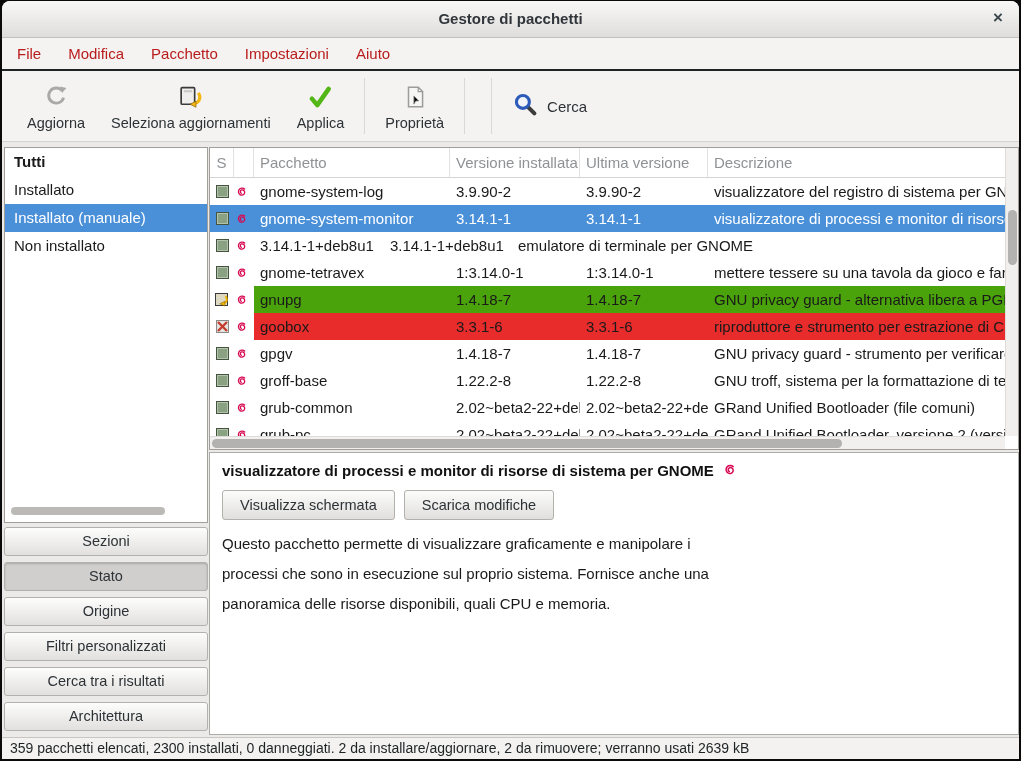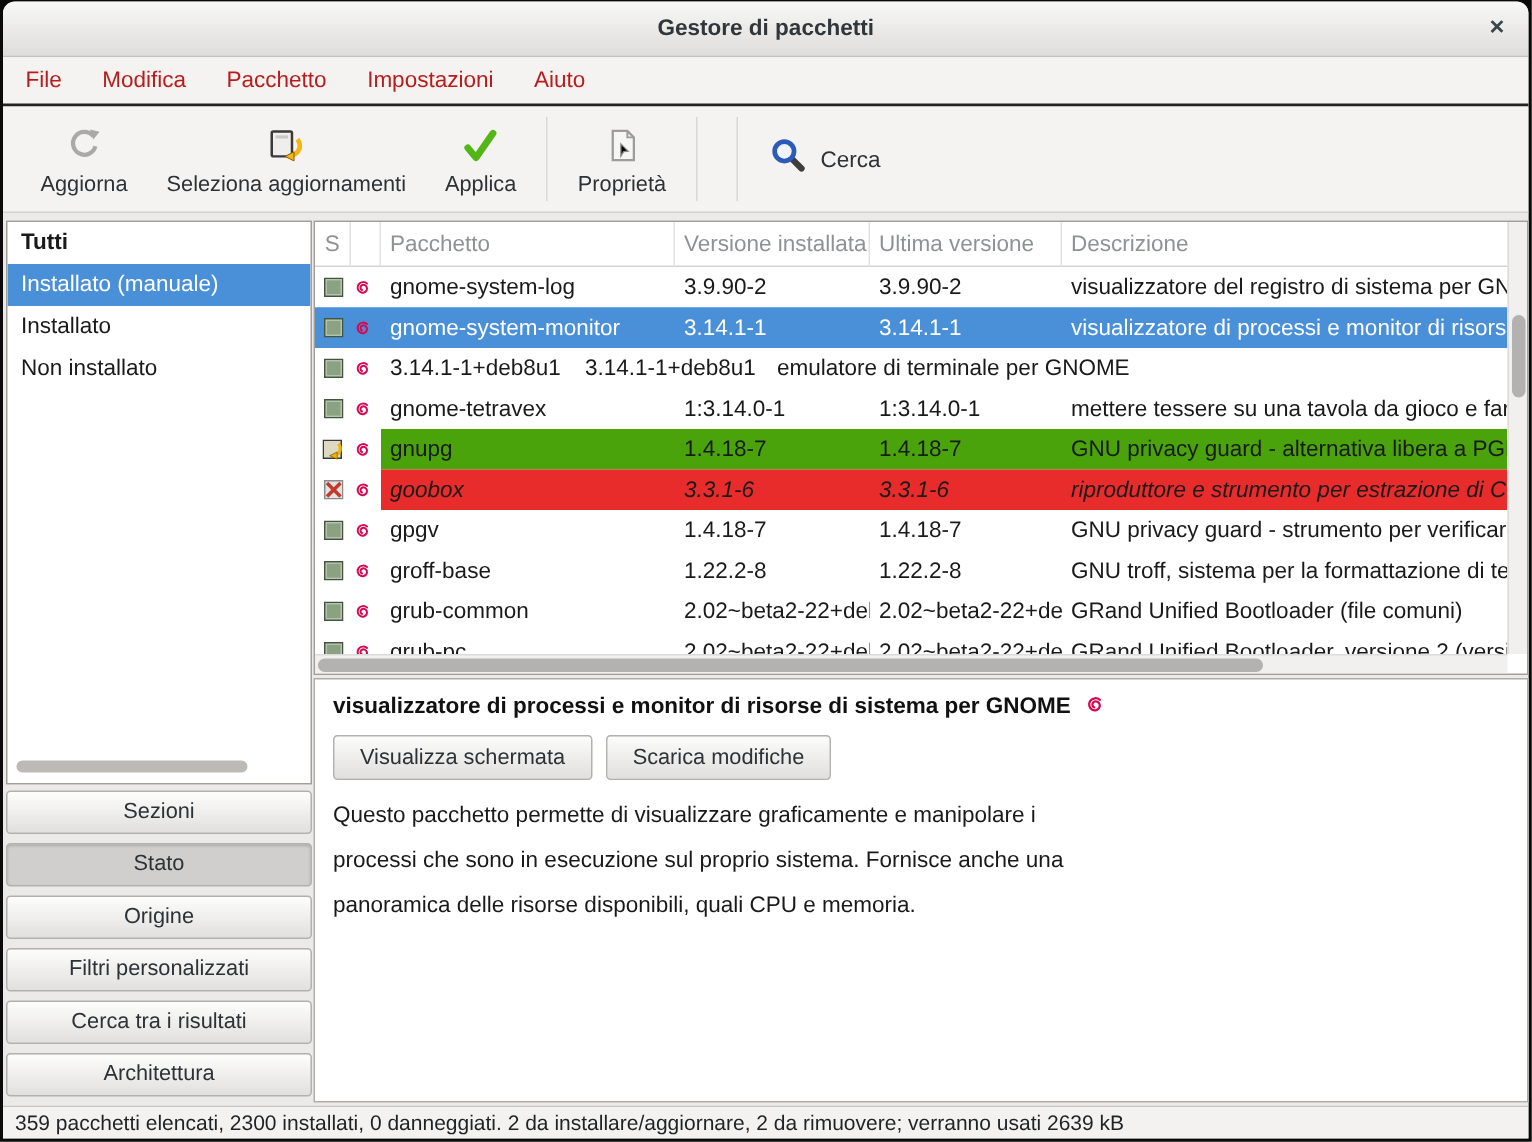--- a/index.html
+++ b/index.html
@@ -71,21 +71,21 @@
           white-space:nowrap; overflow:hidden; display:flex; align-items:center; }
   .c-status { width:24px; justify-content:center; }
   .c-swirl  { width:20px; }
   .c-name   { width:196px; padding-left:6px; }
   .c-ver    { width:130px; padding-left:6px; }
   .c-ver2   { width:128px; padding-left:6px; }
   .c-desc   { flex:1; padding-left:6px; }
   .th.c-status { padding-left:0; justify-content:center; display:flex; }
   .row.selected, .row.selected .cell { background:var(--sel); color:#fff; }
   .row.mark-install .colored { background:var(--green); }
-  .row.mark-remove  .colored { background:var(--red);font-style:italic; }
+  .row.mark-remove  .colored { background:var(--red); }
 
   
   .vscroll { position:absolute; right:0; top:0; bottom:13px; width:13px;
              background:#f1f0ee; border-left:1px solid #dddcda; }
   .vthumb { position:absolute; left:2px; top:62px; width:9px; height:55px;
             background:#b3b2b0; border-radius:5px; }
   .hscroll { position:absolute; left:0; right:13px; bottom:0; height:13px;
              background:#f1f0ee; border-top:1px solid #dddcda; }
   .hthumb { position:absolute; left:2px; top:2px; width:630px; height:9px;
             background:#b3b2b0; border-radius:5px; }
@@ -178,22 +178,22 @@
       </span>
       <span class="tlabel">Cerca</span>
     </div>
   </div>
 
   <div class="main">
 
     <div class="filter-panel">
       <div>
           <div class="filter-item bold">Tutti</div>
+          <div class="filter-item">Installato</div>
           <div class="filter-item selected">Installato (manuale)</div>
-          <div class="filter-item">Installato</div>
           <div class="filter-item">Non installato</div>
         </div>
       <div class="filter-hscroll"></div>
     </div>
 
     <div class="side-buttons">
         <div class="side-btn">Sezioni</div>
         <div class="side-btn active">Stato</div>
         <div class="side-btn">Origine</div>
         <div class="side-btn">Filtri personalizzati</div>

